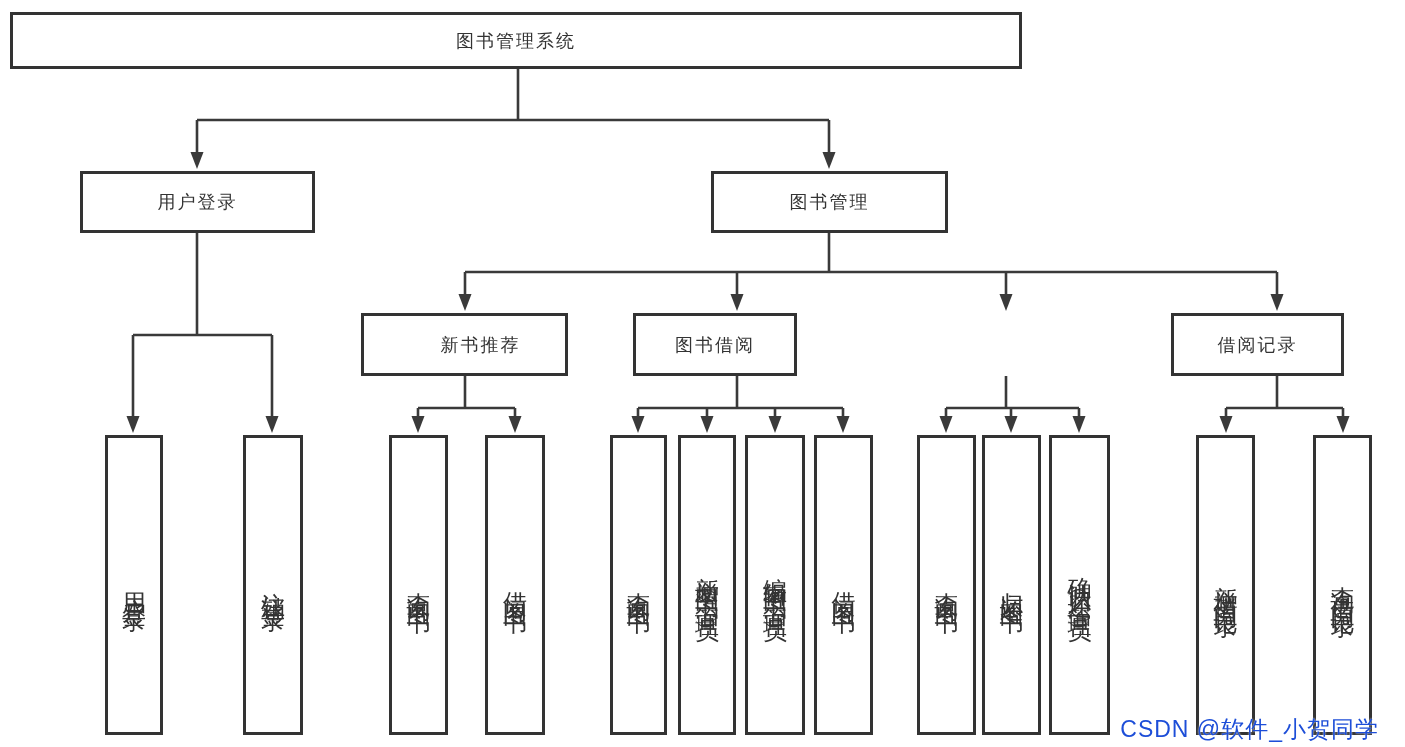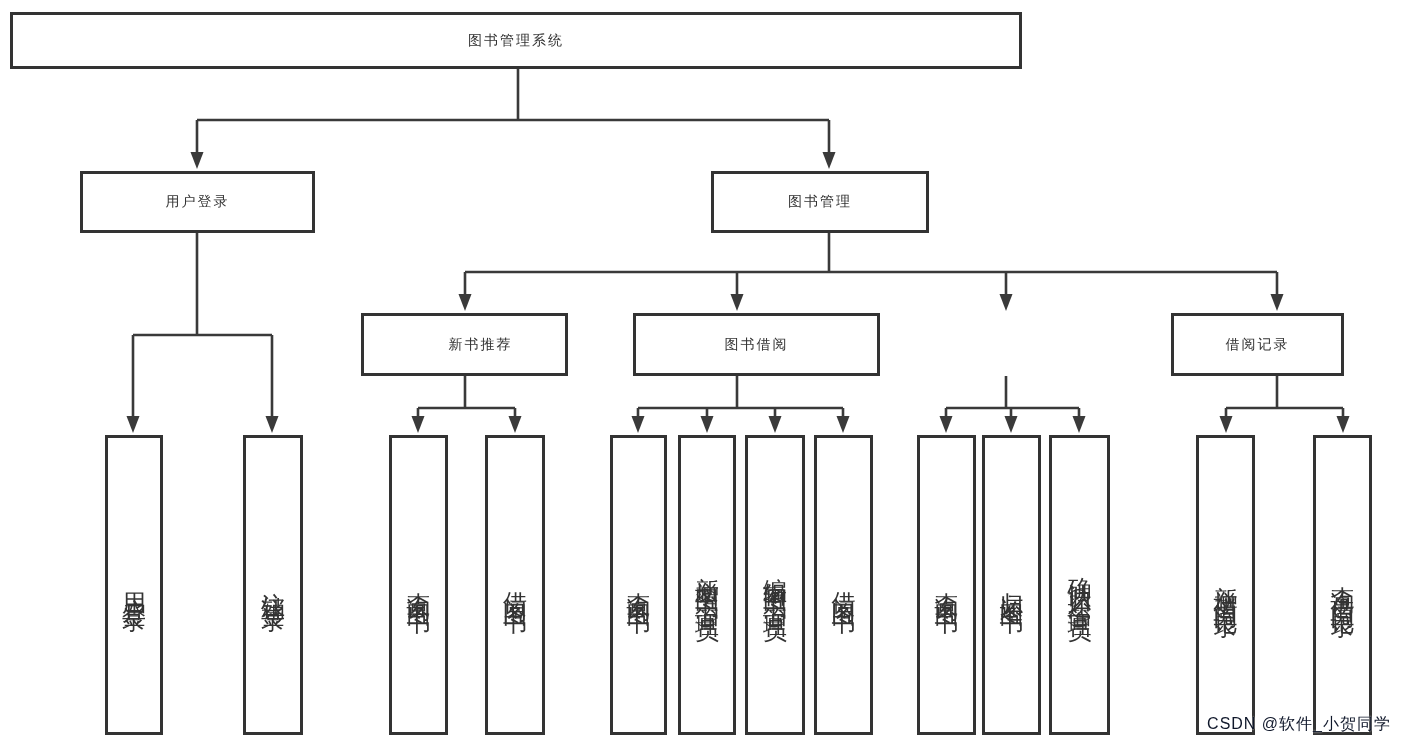--- a/index.html
+++ b/index.html
@@ -15,58 +15,58 @@
   #connectors polygon{fill:#3a3a3a;stroke:none;}
   .box{
     position:absolute;
     box-sizing:border-box;
     border:3px solid #333333;
     background:#ffffff;
     display:flex;align-items:center;justify-content:center;
     color:#333333;
     text-align:center;
   }
-  .h-box{font-size:14px;letter-spacing:2px;white-space:nowrap;}
+  .h-box{font-size:18px;letter-spacing:2px;white-space:nowrap;}
   .v-box{
     writing-mode:vertical-rl;
     font-size:24px;
     letter-spacing:6px;
     line-height:1;
     overflow:hidden;
   }
   
   .n-root{left:10px;top:12px;width:1012px;height:57px;}
   
   .n-user-login{left:80px;top:171px;width:235px;height:62px;}
-  .n-book-mgmt{left:711px;top:171px;width:218px;height:62px;}
+  .n-book-mgmt{left:711px;top:171px;width:237px;height:62px;}
   
   .n-new-book{left:361px;top:313px;width:207px;height:63px;padding-left:32px;}
-  .n-borrowing{left:633px;top:313px;width:247px;height:63px;}
+  .n-borrowing{left:633px;top:313px;width:164px;height:63px;}
   .n-current{left:902px;top:313px;width:208px;height:63px;}
   .n-records{left:1171px;top:313px;width:173px;height:63px;}
   
   .leaf{top:435px;height:300px;}
   .l-user-login{left:105px;width:58px;}
   .l-logout{left:243px;width:60px;}
   .l-query1{left:389px;width:59px;}
   .l-borrow1{left:485px;width:60px;}
   .l-query2{left:610px;width:57px;}
   .l-add-book{left:678px;width:58px;}
   .l-edit-book{left:745px;width:60px;}
   .l-borrow2{left:814px;width:59px;}
   .l-query3{left:917px;width:59px;}
   .l-return{left:982px;width:59px;}
   .l-confirm{left:1049px;width:61px;}
   .l-add-rec{left:1196px;width:59px;}
   .l-query-rec{left:1313px;width:59px;}
   .watermark{
     position:absolute;
-    right:14px;top:714px;
-    font-size:16px;
-    color:#0f172a;
+    right:26px;top:714px;
+    font-size:23px;
+    color:#1d4ed8;
     letter-spacing:1px;
     white-space:nowrap;
     z-index:5;
     text-shadow:0 0 2px #ffffff;
   }
 </style>
 </head>
 <body>
 
 <div id="stage">

